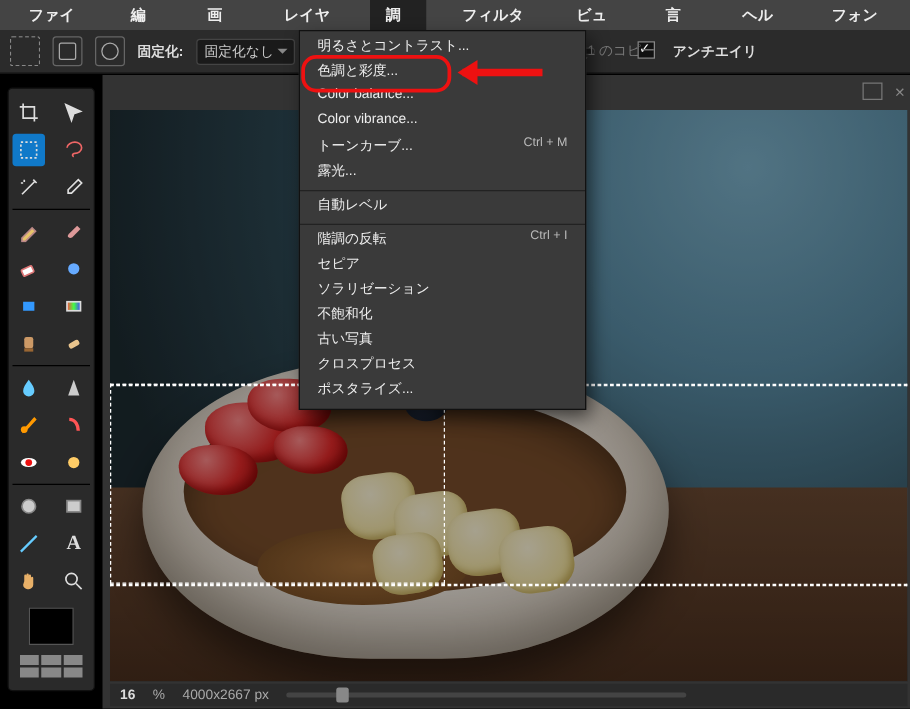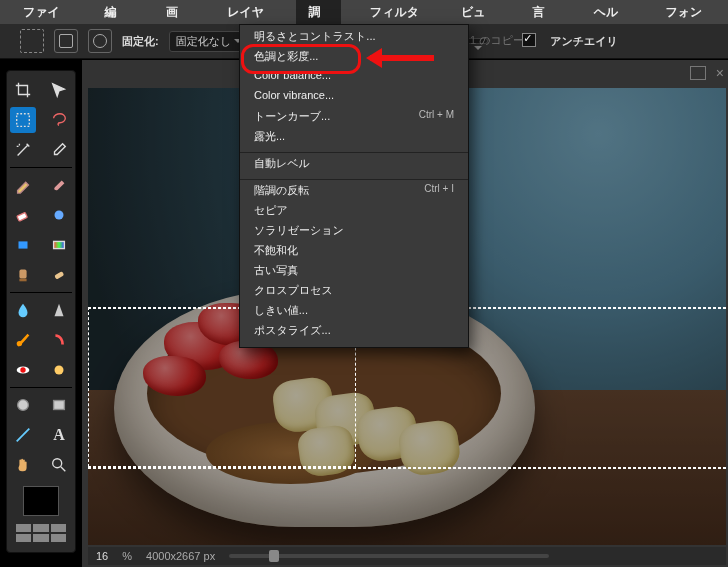--- a/index.html
+++ b/index.html
@@ -4,21 +4,21 @@
 <style>
 html,body{margin:0;padding:0;background:#000;font-family:Arial,"Hiragino Kaku Gothic Pro","Meiryo",sans-serif;font-size:12px;color:#ddd;overflow:hidden}
 #app{position:relative;width:728px;height:567px;background:#000}
 
 
 .menubar{position:absolute;left:0;top:0;right:0;height:24px;background:#444;display:flex;align-items:center;padding:0 10px;gap:16px}
 .menubar .mi{padding:0 13px;height:24px;line-height:24px;color:#eee;font-size:12px;font-weight:bold;cursor:default}
 .menubar .mi.active{background:#222}
 
 
-.optbar{position:absolute;left:0;top:24px;right:0;height:34px;background:#2b2b2b;border-bottom:1px solid #111;display:flex;align-items:center;padding:0 20px;gap:10px;color:#bbb;font-size:11px}
+.optbar{position:absolute;left:0;top:24px;right:0;height:34px;background:#2b2b2b;border-bottom:1px solid #111;display:flex;align-items:center;padding:0 8px;gap:10px;color:#bbb;font-size:11px}
 .optbar .ob-ico{width:22px;height:22px;border:1px dashed #888;border-radius:2px}
 .optbar .ob-shape{width:22px;height:22px;border:1px solid #666;border-radius:3px;display:flex;align-items:center;justify-content:center}
 .optbar .ob-shape span{width:12px;height:12px;border:1px solid #aaa;border-radius:2px}
 .optbar .ob-shape.e span{border-radius:50%}
 .optbar .lbl{color:#ddd;font-weight:bold}
 .optbar .sel{background:#1a1a1a;border:1px solid #444;border-radius:3px;padding:2px 16px 2px 6px;color:#ccc;position:relative}
 .optbar .sel::after{content:"";position:absolute;right:5px;top:7px;border:4px solid transparent;border-top-color:#888}
 .optbar .dim{color:#666}
 .optbar .num{background:#1a1a1a;border:1px solid #444;border-radius:3px;padding:2px 6px;min-width:28px;text-align:center;color:#ccc}
 .optbar .cbx{width:12px;height:12px;border:1px solid #888;background:#111;display:inline-block;position:relative;margin-right:4px}
@@ -77,21 +77,21 @@
 .menu .sc{color:#bbb;font-size:10px}
 
 
 .hl{position:absolute;left:241px;top:44px;width:114px;height:24px;border:3px solid #e11;border-radius:12px;z-index:60;pointer-events:none}
 .arrow{position:absolute;left:356px;top:50px;width:78px;height:16px;z-index:60;pointer-events:none}
 .arrow .shaft{position:absolute;left:14px;right:0;top:5px;height:6px;background:#e11}
 .arrow .head{position:absolute;left:0;top:-2px;border:10px solid transparent;border-right:16px solid #e11}
 
 
 .status{position:absolute;left:6px;right:2px;bottom:2px;height:18px;display:flex;align-items:center;gap:14px;color:#aaa;font-size:11px;background:#2a2a2a;padding:0 8px}
-.status .zoom{color:#ddd;font-weight:normal}
+.status .zoom{color:#ddd;font-weight:bold}
 .status .track{flex:0 0 320px;height:4px;background:#444;position:relative;border-radius:2px}
 .status .track .th{position:absolute;left:40px;top:-4px;width:10px;height:12px;background:#888;border-radius:2px}
 
 
 .under-tab{position:absolute;left:470px;top:33px;color:#777;font-size:11px}
 </style>
 </head>
 <body>
 <div id="app">
 
@@ -376,24 +376,20 @@
       </div>
   <div class="row">
         <span>古い写真</span>
         <span class="sc"></span>
       </div>
   <div class="row">
         <span>クロスプロセス</span>
         <span class="sc"></span>
       </div>
   <div class="row">
-        <span>しきい値...</span>
-        <span class="sc"></span>
-      </div>
-  <div class="row">
         <span>ポスタライズ...</span>
         <span class="sc"></span>
       </div>
 </div>
 
 <div class="hl"></div>
 <div class="arrow">
       <div class="shaft"></div>
       <div class="head"></div>
     </div>

